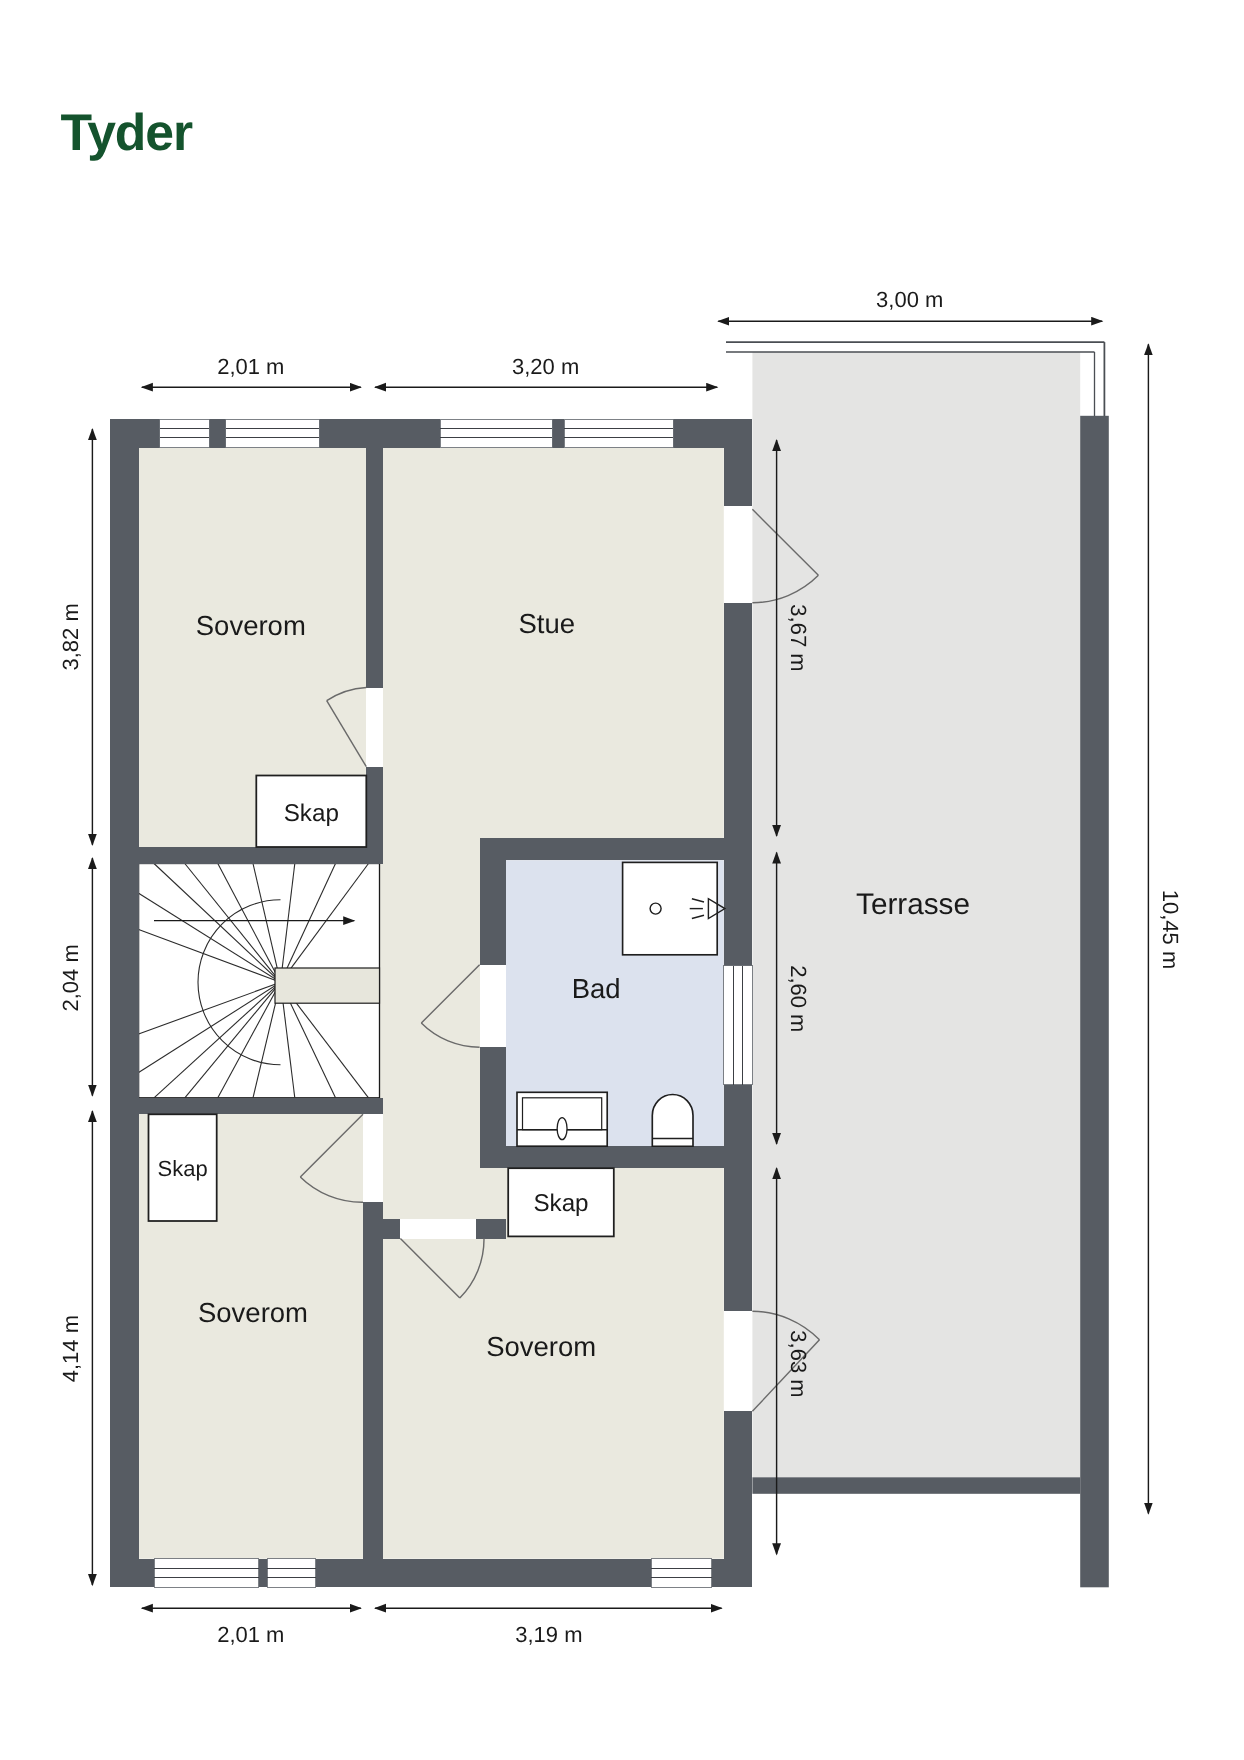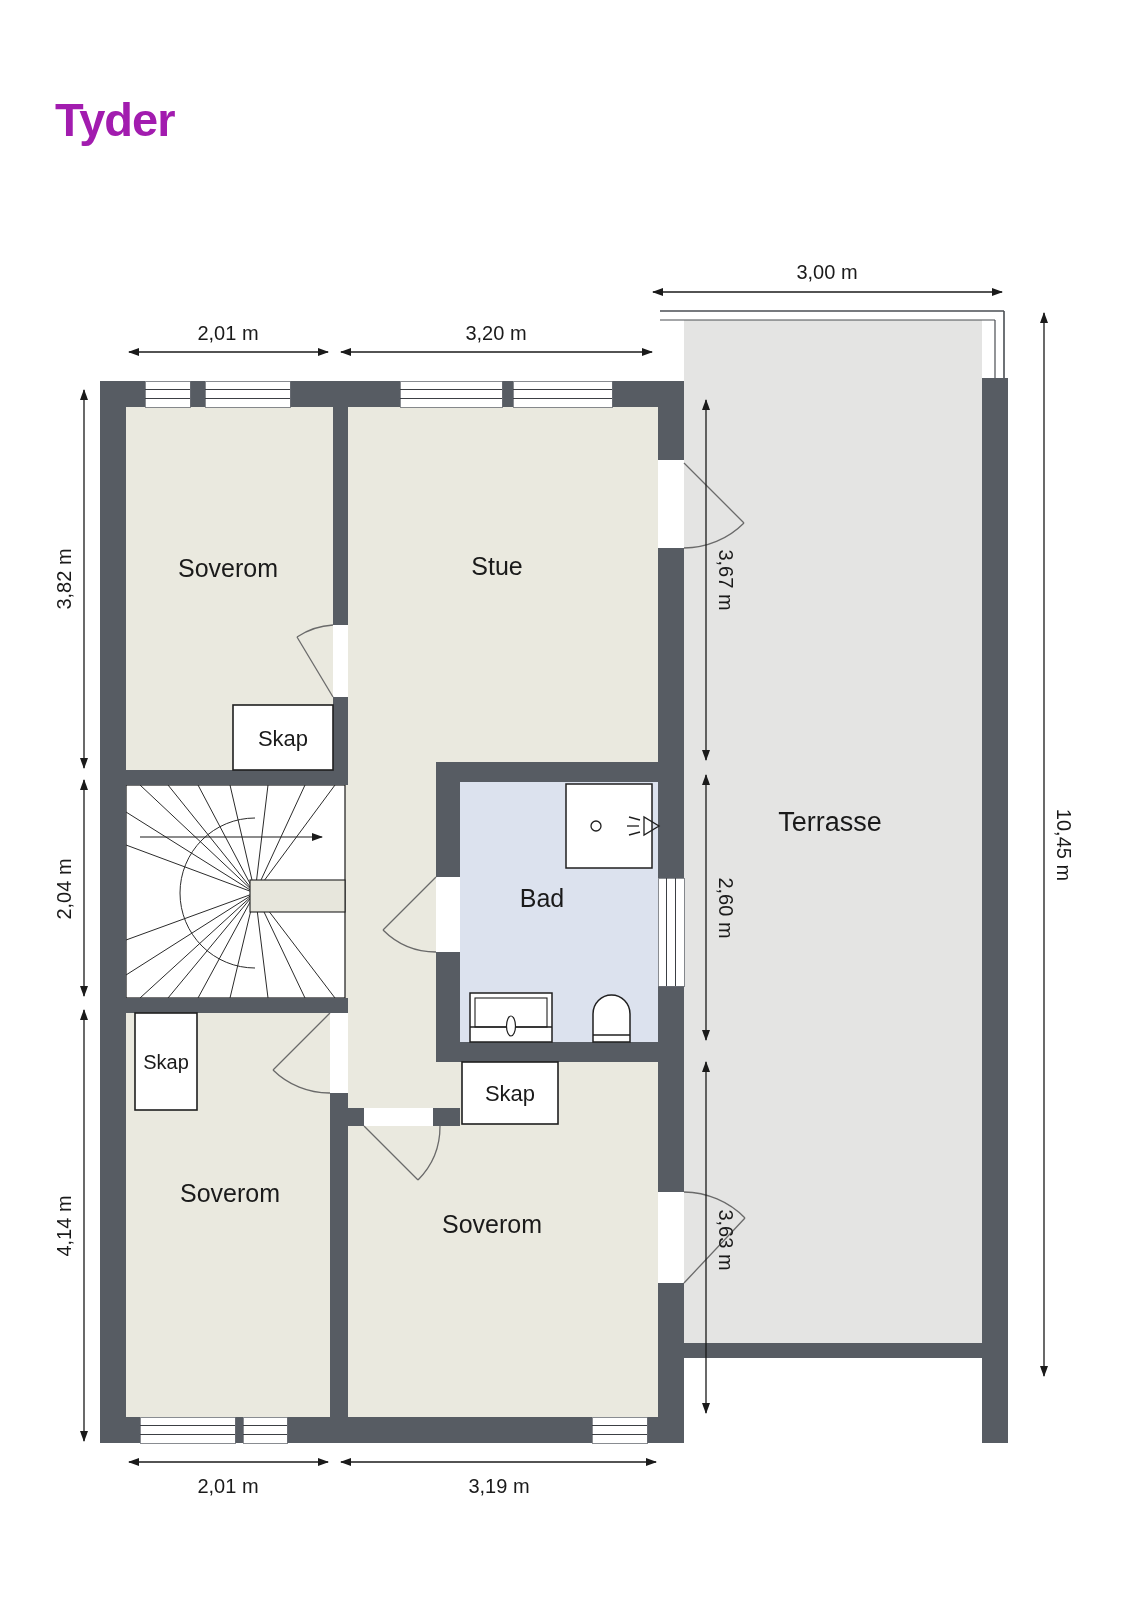--- a/index.html
+++ b/index.html
@@ -1,20 +1,20 @@
 <!DOCTYPE html>
 <html><head>
 <meta charset="utf-8">
 <style>
   html,body{margin:0;padding:0;background:#ffffff;}
   body{width:1131px;height:1600px;position:relative;font-family:"Liberation Sans", sans-serif;}
   #canvas{position:absolute;left:0;top:0;width:1131px;height:1600px;}
   .logo{
     position:absolute;left:55px;top:92px;
-    font-size:47px;font-weight:700;color:#a21caf;letter-spacing:-1px;
+    font-size:47px;font-weight:700;color:#14532d;letter-spacing:-1px;
     font-family:"Liberation Sans", sans-serif;
   }
   svg text{font-family:"Liberation Sans", sans-serif;fill:#1a1a1a;}
   .room-label{font-size:25px;}
   .skap-label{font-size:22px;}
   .skap-label-sm{font-size:20px;}
   .dim-label{font-size:20px;}
   .wall{fill:#575C63;}
   .win{fill:#ffffff;stroke:#6b6f75;stroke-width:0.8;}
   .winline{stroke:#3c3f44;stroke-width:1;}

